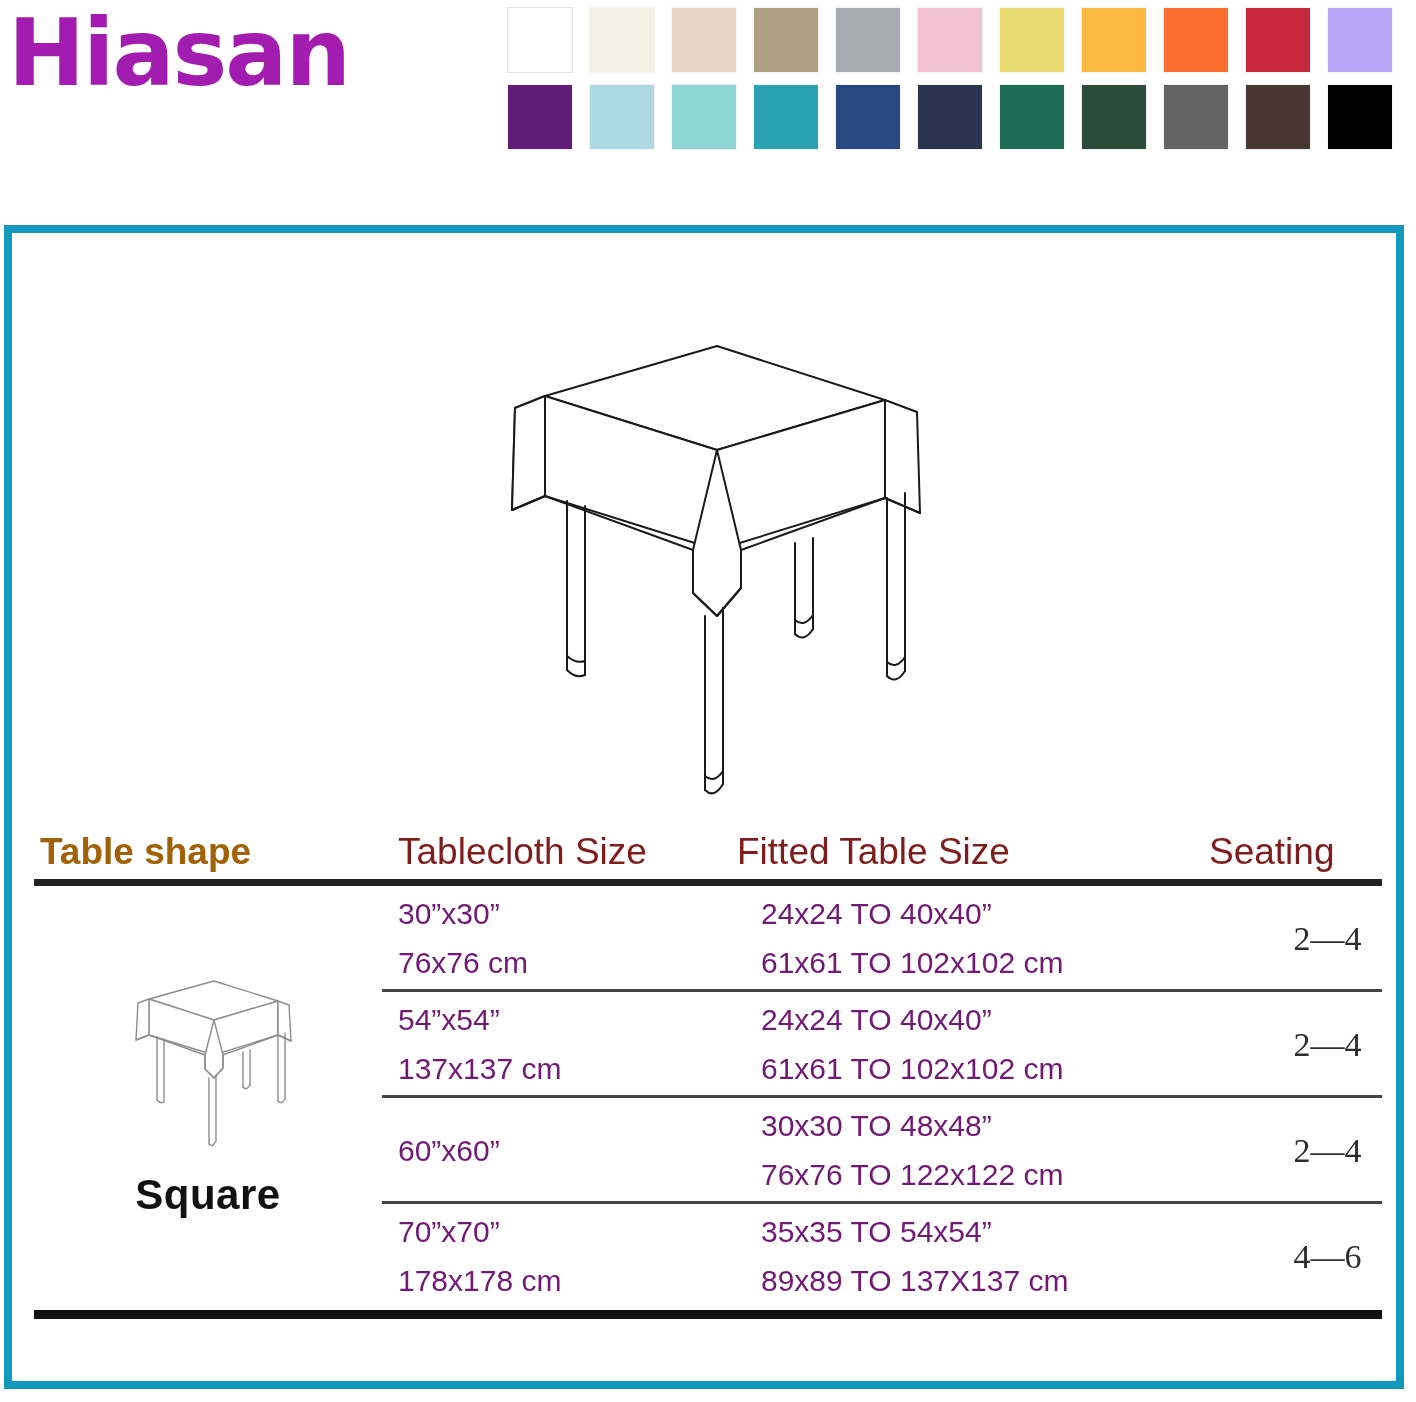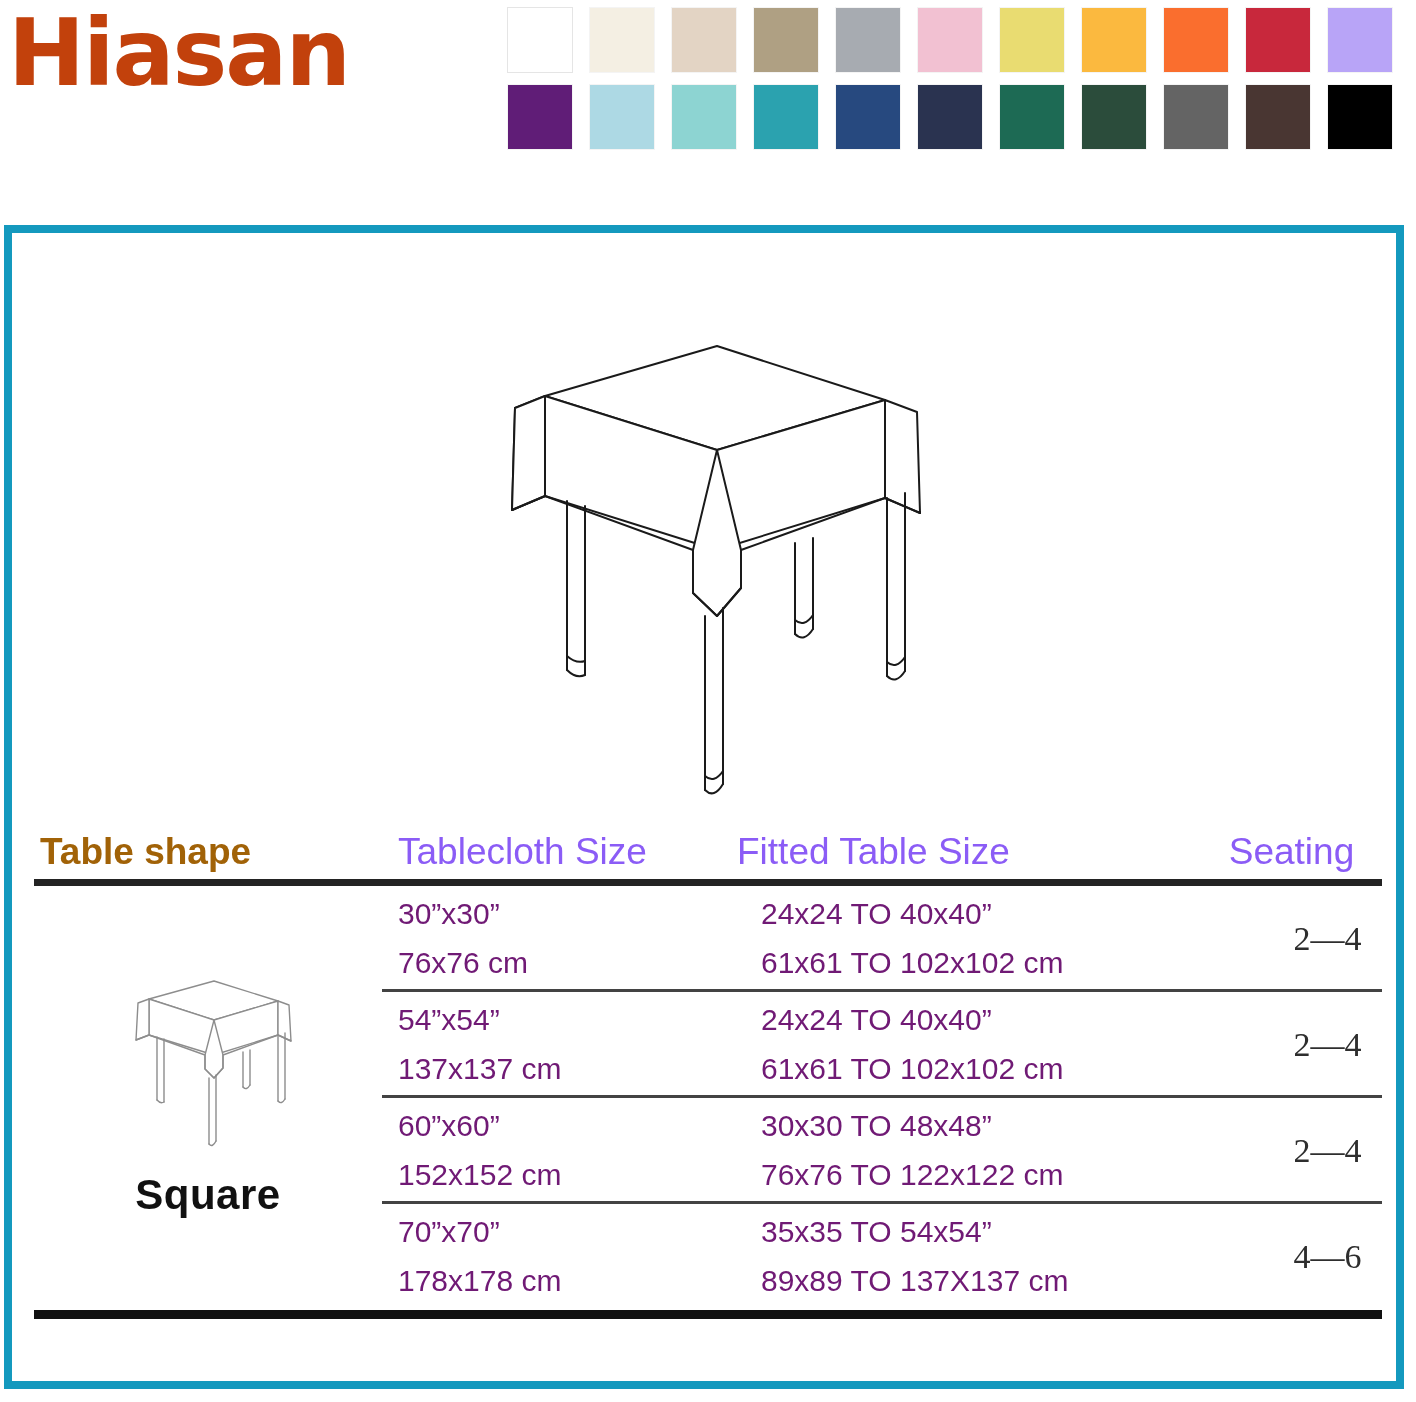--- a/index.html
+++ b/index.html
@@ -24,21 +24,21 @@
     height: 225px;
   }
   .brand-logo {
     position: absolute;
     left: 8px;
     top: 8px;
     font-family: "DejaVu Sans", sans-serif;
     font-weight: bold;
     font-size: 92px;
     letter-spacing: -2px;
-    color: #c2410c;
+    color: #a21caf;
     line-height: 1;
   }
   .swatch-grid {
     position: absolute;
     left: 508px;
     top: 8px;
     width: 900px;
     display: flex;
     flex-direction: column;
     gap: 13px;
@@ -90,29 +90,29 @@
     align-items: flex-end;
     height: 62px;
   }
   .col-shape   { width: 340px; flex: 0 0 340px; }
   .col-cloth   { width: 355px; flex: 0 0 355px; }
   .col-fitted  { width: 480px; flex: 0 0 480px; }
   .col-seating { width: 173px; flex: 0 0 173px; }
 
   .th {
     font-size: 37px;
-    color: #8b5cf6;
+    color: #7f1d1d;
     line-height: 1;
     white-space: nowrap;
   }
   .th.bold { font-weight: bold; color: #a16207; }
   .th.shape-th { padding-left: 6px; }
   .th.cloth-th { padding-left: 24px; }
   .th.fitted-th { padding-left: 8px; }
-  .th.seating-th { text-align: center; padding-right: 8px; }
+  .th.seating-th { text-align: left; padding-right: 8px; }
 
   .rule-head {
     height: 7px;
     background: #232323;
     margin-top: 9px;
     width: 1348px;
   }
 
   .tbody { position: relative; }
 
@@ -332,21 +332,20 @@
           <div class="cell seating">2—4</div>
         </div>
         <div class="row-divider"></div>
       </div>
 
       <div class="row">
         <div class="col-shape"></div>
         <div class="row-cells">
           <div class="cell cloth">
             <span class="line">60”x60”</span>
-            <span class="line">152x152 cm</span>
           </div>
           <div class="cell fitted">
             <span class="line">30x30 TO 48x48”</span>
             <span class="line">76x76 TO 122x122 cm</span>
           </div>
           <div class="cell seating">2—4</div>
         </div>
         <div class="row-divider"></div>
       </div>
 

